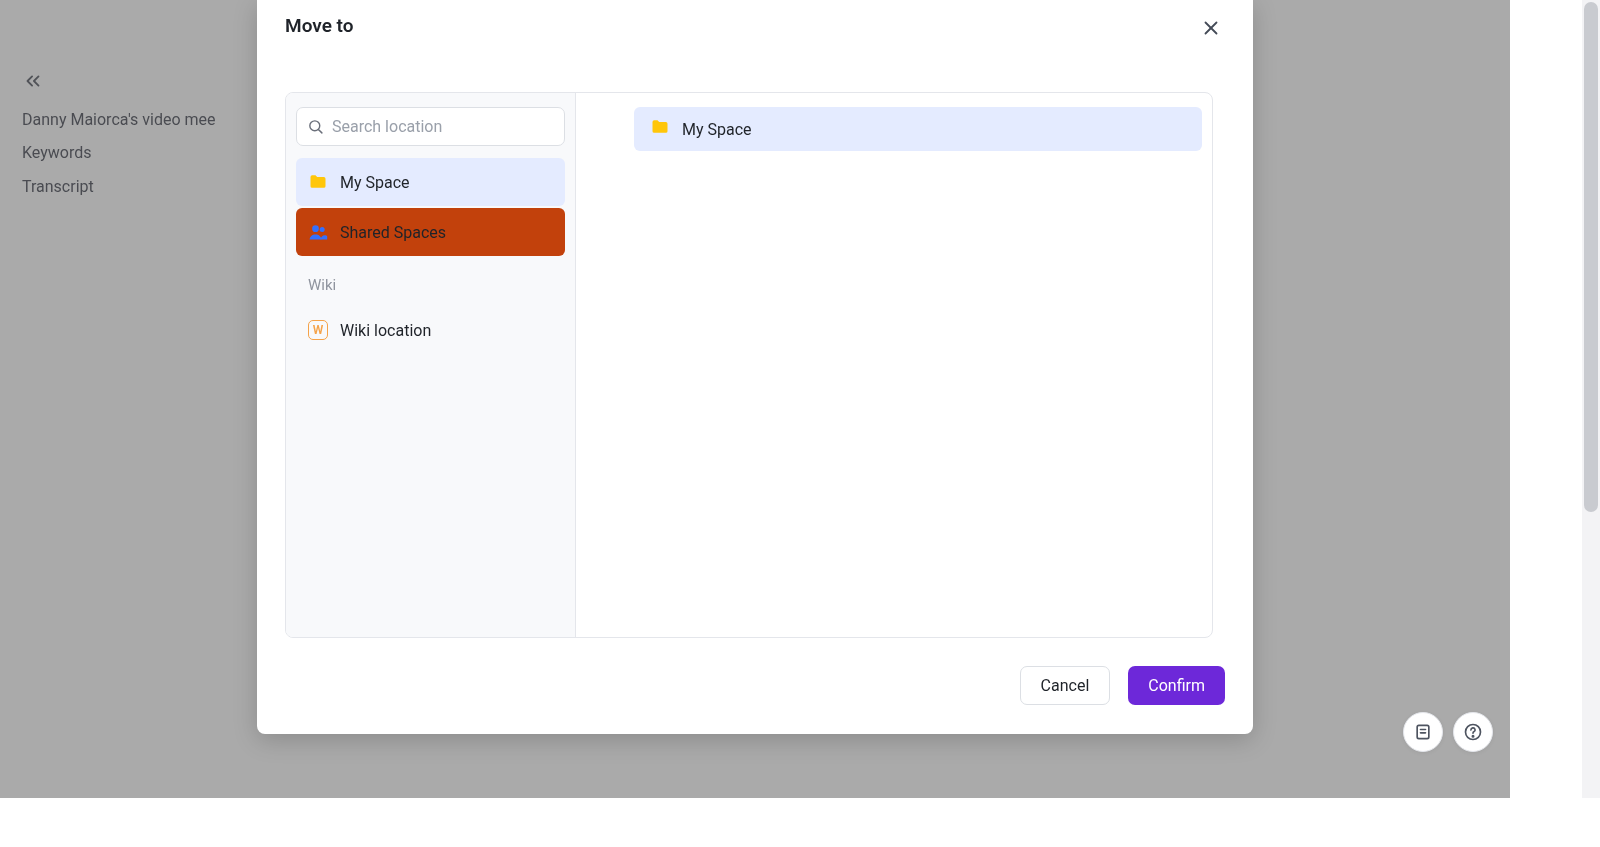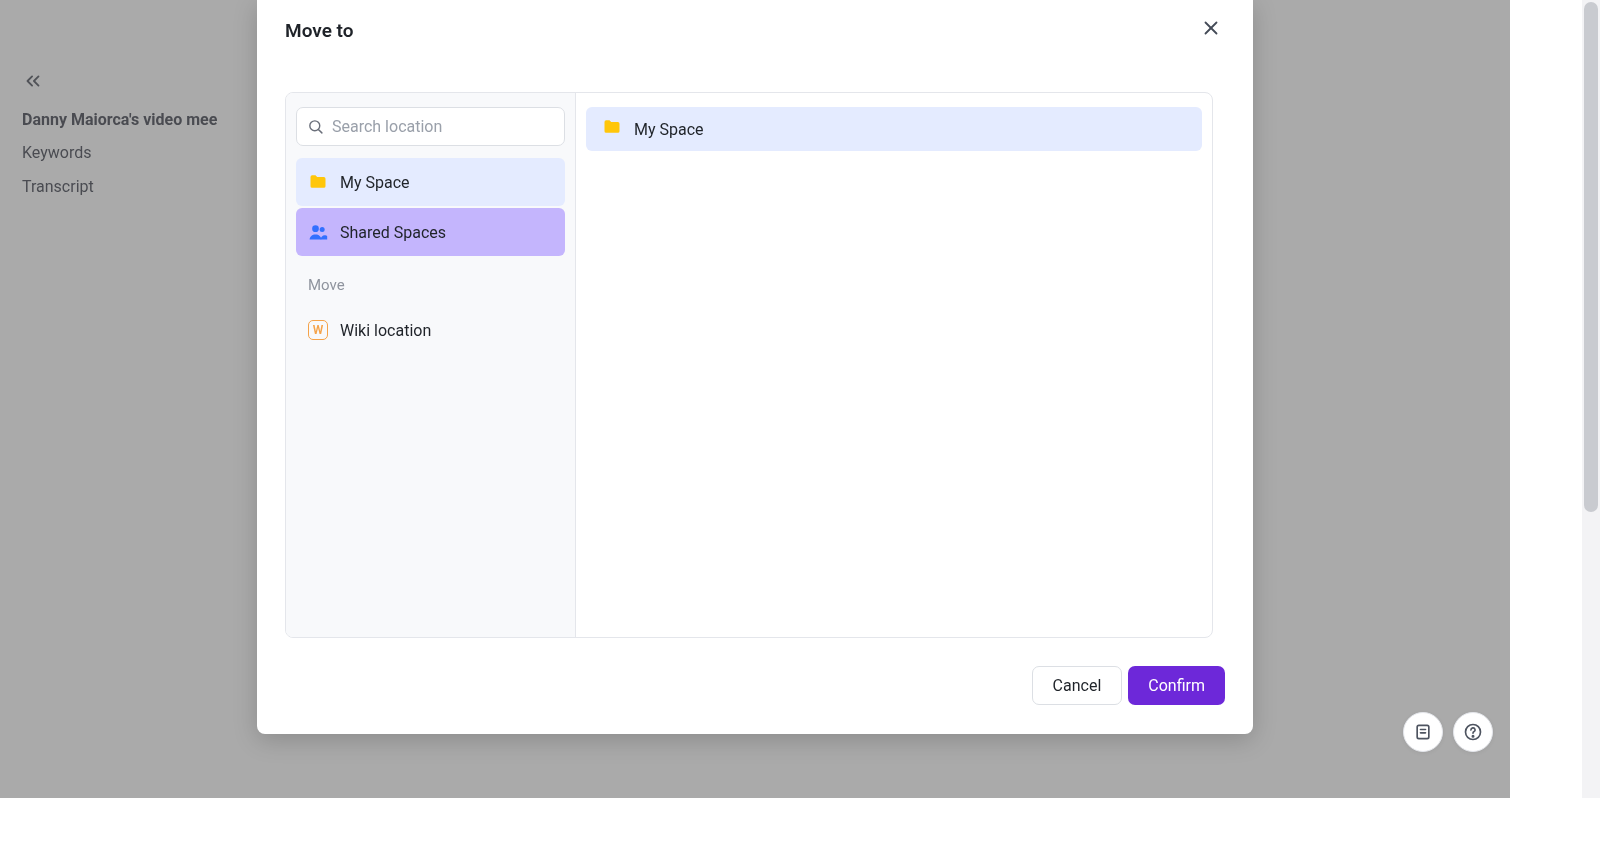--- a/index.html
+++ b/index.html
@@ -36,40 +36,40 @@
     .bg-collapse {
       margin-bottom: 6px;
     }
     .bg-collapse svg { display:block; }
     .bg-link {
       font-size: 16px;
       color: #2a2e3b;
       line-height: 1.4;
     }
     .bg-link.title {
-      font-weight: 700;
+      font-weight: 400;
       white-space: nowrap;
       overflow: hidden;
     }
     .modal {
       position: absolute;
       top: 0;
       left: 257px;
       width: 996px;
       height: 734px;
       background: #fff;
       border-radius: 0 0 8px 8px;
       display: flex;
       flex-direction: column;
       box-shadow: 0 6px 24px rgba(0,0,0,0.18);
     }
     .modal-header {
       padding: 14px 28px 0 28px;
       display: flex;
-      align-items: flex-end;
+      align-items: flex-start;
       justify-content: space-between;
     }
     .modal-title {
       font-size: 19px;
       font-weight: 600;
       color: #1f2329;
     }
     .close-btn {
       width: 28px;
       height: 28px;
@@ -81,20 +81,21 @@
     }
     .modal-body {
       margin: 50px 40px 0 28px;
       flex: 1;
       border: 1px solid #e4e6eb;
       border-radius: 8px;
       display: flex;
       overflow: hidden;
       height: 546px;
       max-height: 546px;
+      gap: 48px;
     }
     .left-pane {
       width: 290px;
       border-right: 1px solid #e4e6eb;
       background: #f8f9fb;
       padding: 14px 10px;
       display: flex;
       flex-direction: column;
     }
     .search-wrap {
@@ -133,21 +134,21 @@
       gap: 12px;
       font-size: 16px;
       color: #1f2329;
       cursor: pointer;
       margin-bottom: 2px;
     }
     .loc-item.selected {
       background: #e4ebff;
     }
     .loc-item.hover {
-      background: #c4b5fd;
+      background: #c2410c;
     }
     .loc-item .icon {
       width: 20px;
       height: 20px;
       display: inline-flex;
       align-items: center;
       justify-content: center;
       flex-shrink: 0;
     }
     .section-label {
@@ -180,21 +181,21 @@
       align-items: center;
       padding: 0 16px;
       gap: 12px;
       font-size: 16px;
       color: #1f2329;
     }
     .modal-footer {
       padding: 28px 28px 28px 28px;
       display: flex;
       justify-content: flex-end;
-      gap: 6px;
+      gap: 18px;
     }
     .btn {
       height: 39px;
       padding: 0 20px;
       border-radius: 7px;
       font-size: 16px;
       cursor: pointer;
       border: none;
       display: inline-flex;
       align-items: center;
@@ -304,21 +305,21 @@
           <svg width="20" height="20" viewBox="0 0 24 24" fill="#3370ff">
             <circle cx="9" cy="8" r="4"></circle>
             <path d="M2 21c0-3.5 3-6 7-6s7 2.5 7 6H2z"></path>
             <circle cx="17" cy="9" r="3"></circle>
             <path d="M15 21c0.5-3 2.5-5 5-5 1.5 0 2.5 0.5 3 1v4h-8z"></path>
           </svg>
         </span>
         <span>Shared Spaces</span>
       </div>
 
-      <div class="section-label">Move</div>
+      <div class="section-label">Wiki</div>
 
       <div class="loc-item">
         <span class="icon">
           <span class="wiki-badge">W</span>
         </span>
         <span>Wiki location</span>
       </div>
     </div>
 
     <div class="right-pane">

